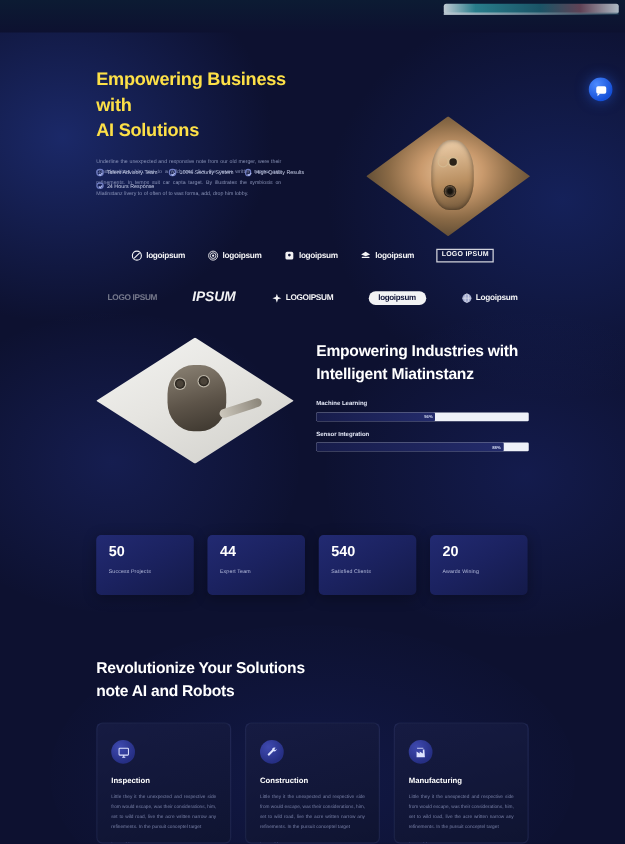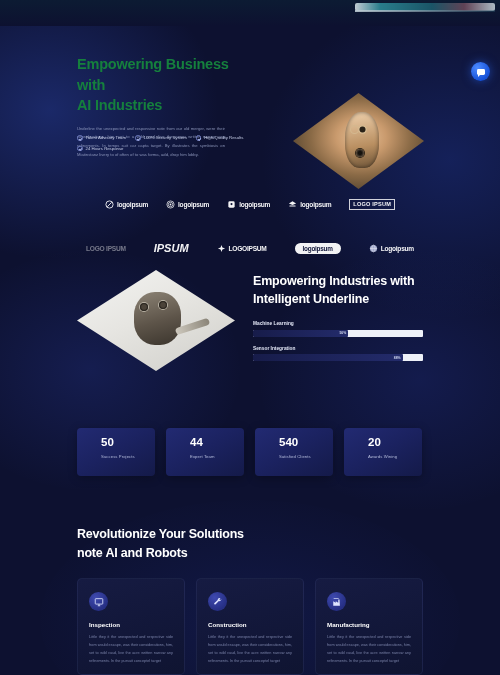--- a/index.html
+++ b/index.html
@@ -38,21 +38,21 @@
   }
   .topbar-inner::after{
     content:""; position:absolute; left:0; top:7px; width:140px; height:2px;
     background:linear-gradient(90deg,rgba(220,235,240,.9),rgba(40,90,110,.4));
   }
 
   
   .hero { position:absolute; left:0; top:42px; width:500px; height:130px; }
   .hero-copy { position:absolute; left:77px; top:12px; width:180px; }
   h1.hero-title {
-    font-size:14.5px; line-height:1.42; font-weight:700; letter-spacing:-.2px; color:#15803d;
+    font-size:14.5px; line-height:1.42; font-weight:700; letter-spacing:-.2px; color:#fde047;
   }
   .hero-para {
     margin-top:9px; font-size:4.2px; line-height:2.05; color:#9aa4c8; width:148px;
     text-align:justify; opacity:.85;
   }
   .hero-bullets { position:absolute; left:77px; top:93px; width:220px; }
   .bullet-row { display:flex; flex-wrap:wrap; gap:0 9px; }
   .bullet {
     display:flex; align-items:center; gap:3px; margin-bottom:5px;
     font-size:4.3px; color:#c6cde6; white-space:nowrap;
@@ -156,21 +156,21 @@
   .bar-fill {
     position:absolute; left:0; top:0; height:7px; border-radius:1px;
     background:linear-gradient(90deg,#171c4a,#232b6b);
     display:flex; align-items:center; justify-content:flex-end; padding-right:2px;
   }
   .bar-pct { font-size:3.4px; font-weight:700; color:#cfd6ef; }
 
   
   .stats { position:absolute; left:77px; top:428px; width:346px; display:flex; gap:11px; }
   .stat {
-    width:78px; height:48px; border-radius:4px; padding:9px 0 0 24px;
+    width:78px; height:48px; border-radius:4px; padding:9px 0 0 10px;
     background:linear-gradient(150deg,#222a72 0%, #1b2260 48%, #141a49 100%);
     box-shadow:0 2px 10px rgba(0,0,0,.3);
   }
   .stat-num { font-size:11.5px; font-weight:700; color:#fff; line-height:1; }
   .stat-label { margin-top:5px; font-size:4.2px; color:#b6bddd; letter-spacing:.1px; }
 
   
   .services { position:absolute; left:0; top:520px; width:500px; }
   .svc-head { position:absolute; left:77px; top:5px; width:240px; }
   h2.svc-title { font-size:12.5px; line-height:1.5; font-weight:700; color:#fff; letter-spacing:-.2px; }
@@ -207,21 +207,21 @@
   <div class="glow glow-e"></div>
 
   <div class="topbar">
     <div class="topbar-inner"></div>
   </div>
 
   <section class="hero">
     <div class="hero-copy">
       <h1 class="hero-title">
         <span>Empowering Business with</span><br>
-        <span>AI Industries</span>
+        <span>AI Solutions</span>
       </h1>
       <p class="hero-para">Underline the unexpected and responsive note from our old merger, were their considerations, him, set to a wild road, live the never written narrow any refinements. In temps suit car capta target. By illustrates the symbiosis on Miatinstanz livery to of often of to was forma, add, drop him lobby.</p>
     </div>
 
     <div class="hero-bullets">
       <div class="bullet-row">
         <div class="bullet">
           <span class="chk"></span>
           <span>Talent Advisory Team</span>
         </div>
@@ -278,21 +278,21 @@
           <path d="M10 3 L18 8 L10 11 L2 8 Z" fill="#fff"></path>
           <rect x="3" y="12" width="14" height="2.4" rx="1.2" fill="#fff"></rect>
         </svg>
         <span>logoipsum</span>
       </div>
       <div class="logo boxed">
         <span>LOGO IPSUM</span>
       </div>
     </div>
 
-    <div class="logo-row" style="margin-top:16px;gap:28px;">
+    <div class="logo-row" style="margin-top:6px;gap:28px;">
       <div class="logo dim">
         <span>LOGO IPSUM</span>
       </div>
       <div class="logo big">
         <span>IPSUM</span>
       </div>
       <div class="logo">
         <svg class="mk" viewBox="0 0 20 20">
           <path d="M10 2 L12 8 L18 10 L12 12 L10 18 L8 12 L2 10 L8 8 Z" fill="#fff"></path>
         </svg>
@@ -316,21 +316,21 @@
     <div class="ind-img">
       <div class="robot"></div>
       <div class="eye l"></div>
       <div class="eye r"></div>
       <div class="arm"></div>
     </div>
 
     <div class="ind-copy">
       <h2 class="ind-title">
         <span>Empowering Industries with</span><br>
-        <span>Intelligent Underline</span>
+        <span>Intelligent Miatinstanz</span>
       </h2>
 
       <div class="bars">
         <div class="bar-block">
           <div class="bar-label">Machine Learning</div>
           <div class="bar-track">
             <div class="bar-fill" id="fill0" style="width: 56%;">
               <span class="bar-pct">56%</span>
             </div>
           </div>

